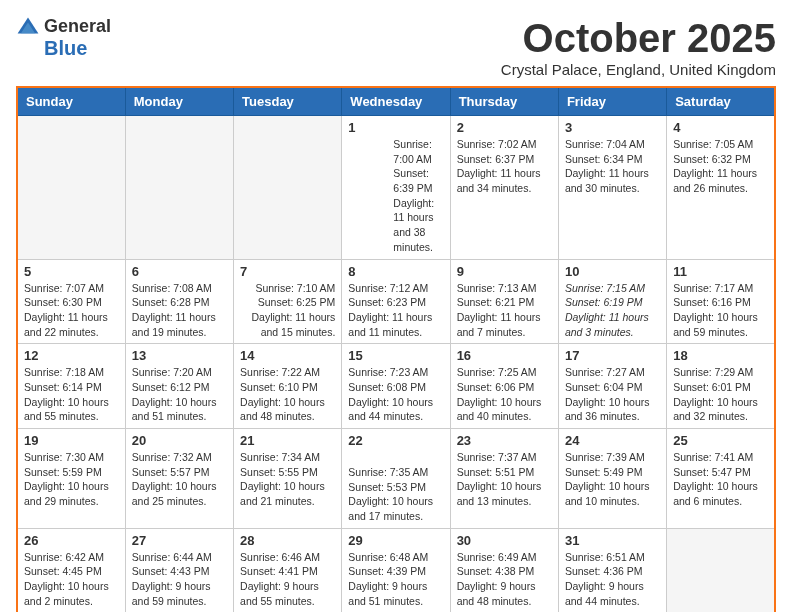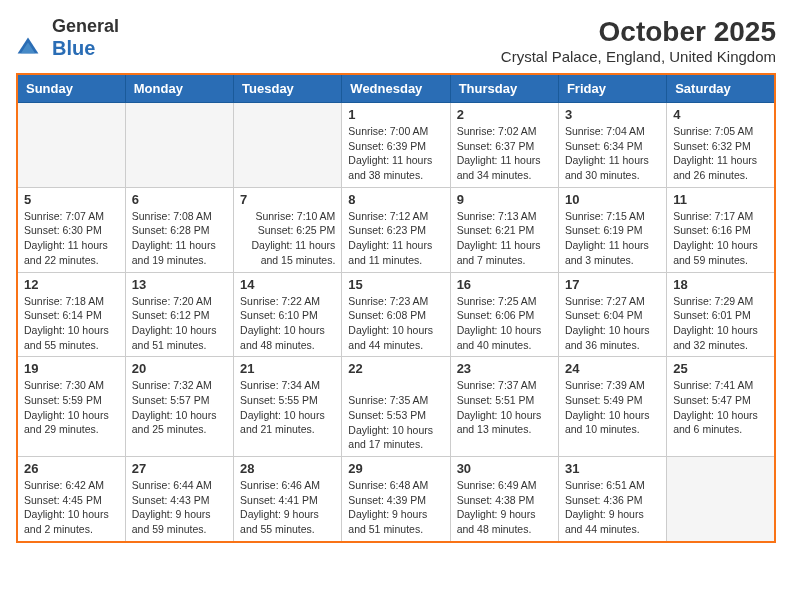--- a/index.html
+++ b/index.html
@@ -11,32 +11,32 @@
       padding: 16px;
     }
     .header-area {
       display: flex;
       justify-content: space-between;
       align-items: flex-start;
       margin-bottom: 8px;
     }
     .logo {
       display: flex;
-      align-items: flex-end;
-      gap: 12px;
+      align-items: flex-start;
+      gap: 4px;
     }
     .logo-icon {
       width: 24px;
       height: 24px;
     }
     .title-area {
       text-align: right;
     }
     .month-title {
-      font-size: 28px;
+      font-size: 40px;
       font-weight: bold;
       color: #333;
     }
     .location-title {
       font-size: 15px;
       color: #333;
     }
     .calendar {
       width: 100%;
       border-collapse: collapse;
@@ -106,21 +106,21 @@
         <th>Saturday</th>
       </tr>
   </thead>
   <tbody id="calendar-body">
   <tr>
         <td class="empty"></td>
         <td class="empty"></td>
         <td class="empty"></td>
         <td>
           <div class="day-number">1</div>
-          <div class="day-info" style="white-space: pre-line;">Sunrise: 7:00 AM
+          <div class="day-info" style="white-space: pre-line; margin-left: 45px;">Sunrise: 7:00 AM
 Sunset: 6:39 PM
 Daylight: 11 hours
 and 38 minutes.</div>
         </td>
         <td>
           <div class="day-number">2</div>
           <div class="day-info" style="white-space: pre-line;">Sunrise: 7:02 AM
 Sunset: 6:37 PM
 Daylight: 11 hours
 and 34 minutes.</div>
@@ -171,21 +171,21 @@
         </td>
         <td>
           <div class="day-number">9</div>
           <div class="day-info" style="white-space: pre-line;">Sunrise: 7:13 AM
 Sunset: 6:21 PM
 Daylight: 11 hours
 and 7 minutes.</div>
         </td>
         <td>
           <div class="day-number">10</div>
-          <div class="day-info" style="white-space: pre-line;">Sunrise: 7:15 AM
+          <div class="day-info" style="white-space: pre-line; font-style: italic;">Sunrise: 7:15 AM
 Sunset: 6:19 PM
 Daylight: 11 hours
 and 3 minutes.</div>
         </td>
         <td>
           <div class="day-number">11</div>
           <div class="day-info" style="white-space: pre-line;">Sunrise: 7:17 AM
 Sunset: 6:16 PM
 Daylight: 10 hours
 and 59 minutes.</div>

